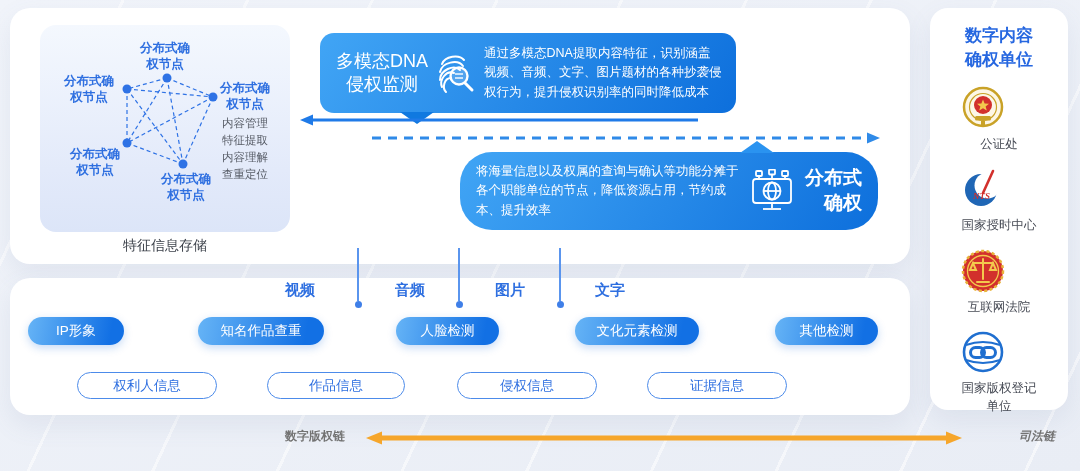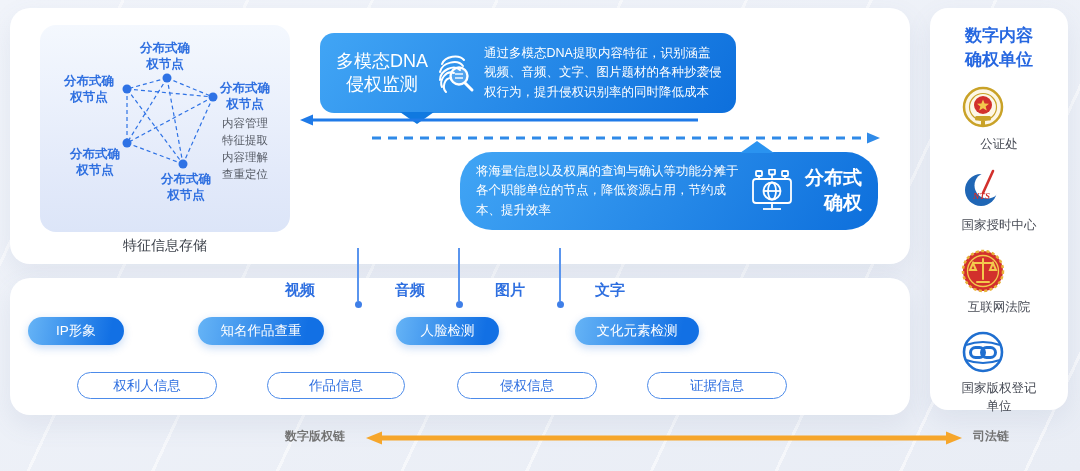--- a/index.html
+++ b/index.html
@@ -90,21 +90,21 @@
   #sidebar{ display:flex; flex-direction:column; align-items:center; padding-top:16px; }
   .sidebar-title{ font-size:17px; font-weight:bold; color:#2667e0; line-height:1.4;
     text-align:center; }
   .unit{ display:flex; flex-direction:column; margin-top:13px; }
   .unit .unit-icon{ margin-bottom:5px; }
   .unit .unit-label{ font-size:12.5px; color:#474b55; text-align:center; width:78px; line-height:1.4; }
 
   
   .chain-label{ position:absolute; top:428px; font-size:12px; font-weight:bold; color:#737373; }
   #chain-left { left:285px; }
-  #chain-right{ left:973px; }
+  #chain-right{ left:1019px;font-style:italic; }
   #chain-arrow{ position:absolute; left:364px; top:430px; }
 </style>
 </head>
 <body>
 
 <div class="panel" id="top-panel">
 
   <div class="network-panel">
     <svg width="250" height="207" viewBox="0 0 250 207">
       <g stroke="#2e72e5" stroke-width="1.2" stroke-dasharray="4 3" fill="none">
@@ -211,20 +211,21 @@
 <div class="panel" id="bottom-panel">
   <div class="media-label" id="media-1">视频</div>
   <div class="media-label" id="media-2">音频</div>
   <div class="media-label" id="media-3">图片</div>
   <div class="media-label" id="media-4">文字</div>
 
   <div class="pill-blue" id="dpill-1">IP形象</div>
   <div class="pill-blue" id="dpill-2">知名作品查重</div>
   <div class="pill-blue" id="dpill-3">人脸检测</div>
   <div class="pill-blue" id="dpill-4">文化元素检测</div>
+  <div class="pill-blue" id="dpill-5">其他检测</div>
 
   <div class="pill-outline" id="ipill-1">权利人信息</div>
   <div class="pill-outline" id="ipill-2">作品信息</div>
   <div class="pill-outline" id="ipill-3">侵权信息</div>
   <div class="pill-outline" id="ipill-4">证据信息</div>
 </div>
 
 <div class="panel" id="sidebar">
   <div class="sidebar-title">
     <div>数字内容</div>

